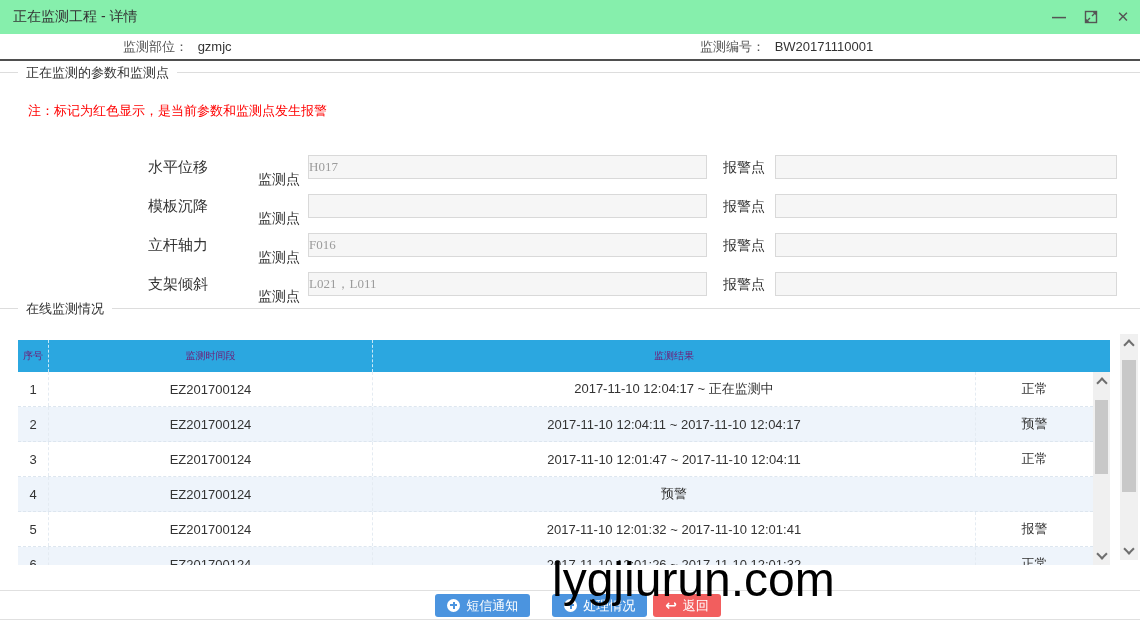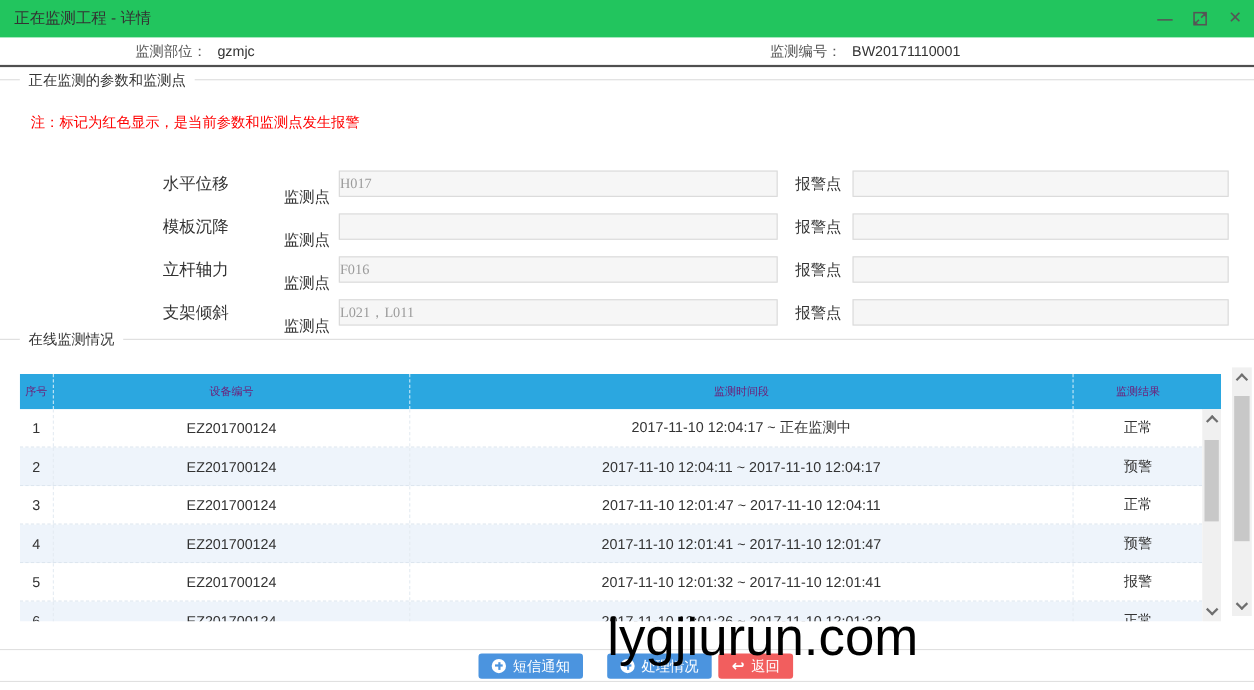--- a/index.html
+++ b/index.html
@@ -5,21 +5,21 @@
   * { box-sizing: border-box; margin: 0; padding: 0; }
   html,body { width:1140px; height:627px; }
   body {
     font-family: "Liberation Sans", "DejaVu Sans", sans-serif;
     background:#fff; color:#333; overflow:hidden; position:relative;
   }
   #app { position:relative; width:1140px; height:627px; background:#fff; overflow:hidden; }
 
   
   .titlebar { position:absolute; top:0; left:0; right:0; height:41px;
-    border-bottom:6px solid #14532d; background:#22c55e; }
+    border-bottom:6px solid #14532d; background:#86efac; }
   .titlebar .title { position:absolute; left:13px; top:0; line-height:33px;
     font-size:14px; color:#333; }
   .win-controls { position:absolute; right:8px; top:0; height:33px;
     display:flex; align-items:center; gap:14px; }
   .wbtn { width:18px; height:18px; display:flex; align-items:center; justify-content:center;
     color:#555; font-size:15px; cursor:pointer; line-height:1; }
   .wbtn.minimize { font-weight:bold; font-size:14px; }
   .wbtn.close { font-size:15px; }
 
   
@@ -175,21 +175,20 @@
       <input class="ainput" type="text" readonly="" style="">
     </div>
   </div>
 
   <div class="legend-line l2"></div>
   <div class="legend-text t2">在线监测情况</div>
 
   <div class="table-wrap">
     <div class="thead">
       <div class="hcell">序号</div>
-      <div class="hcell">设备编号</div>
       <div class="hcell">监测时间段</div>
       <div class="hcell">监测结果</div>
       <div class="hcell hfill"></div>
     </div>
     <div class="tbody">
     <div class="trow">
       <div class="cell">1</div>
       <div class="cell">EZ201700124</div>
       <div class="cell">2017-11-10 12:04:17 ~ 正在监测中</div>
       <div class="cell">正常</div>
@@ -205,21 +204,20 @@
     <div class="trow">
       <div class="cell">3</div>
       <div class="cell">EZ201700124</div>
       <div class="cell">2017-11-10 12:01:47 ~ 2017-11-10 12:04:11</div>
       <div class="cell">正常</div>
     </div>
 
     <div class="trow">
       <div class="cell">4</div>
       <div class="cell">EZ201700124</div>
-      <div class="cell">2017-11-10 12:01:41 ~ 2017-11-10 12:01:47</div>
       <div class="cell">预警</div>
     </div>
 
     <div class="trow">
       <div class="cell">5</div>
       <div class="cell">EZ201700124</div>
       <div class="cell">2017-11-10 12:01:32 ~ 2017-11-10 12:01:41</div>
       <div class="cell">报警</div>
     </div>
 

